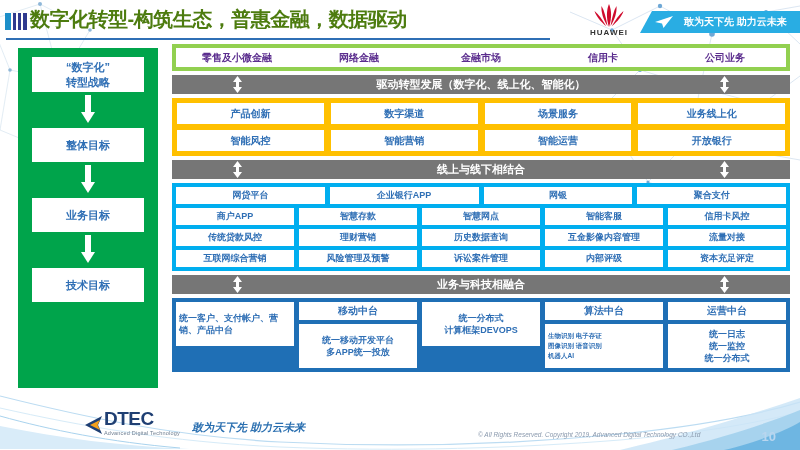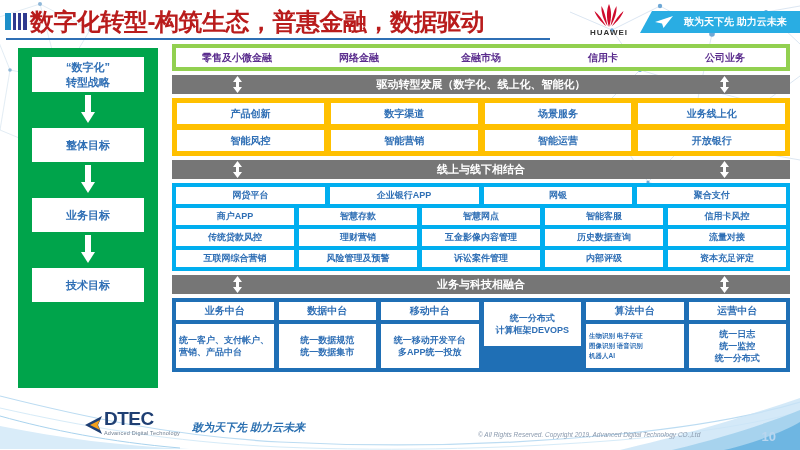--- a/index.html
+++ b/index.html
@@ -32,23 +32,23 @@
     position: absolute; left: 0; top: 4px;
     width: 800px; height: 36px;
   }
   .title-deco {
     position: absolute; left: 5px; top: 9px;
     width: 22px; height: 17px;
     background: linear-gradient(90deg,#1d8fc9 0 6px,#ffffff 6px 8px,#2f3a8f 8px 11px,#ffffff 11px 13px,#2f3a8f 13px 16px,#ffffff 16px 18px,#2f3a8f 18px 22px);
   }
   #page-title {
     position: absolute; left: 30px; top: 2px;
-    font-size: 24px;
+    font-size: 20px;
     font-weight: bold;
-    color: #b91c1c;
+    color: #4d7c0f;
     letter-spacing: -0.5px;
     white-space: nowrap;
   }
   #title-underline {
     position: absolute; left: 6px; top: 38px;
     width: 544px; height: 2px;
     background: #2f6fb5;
   }
 
   
@@ -412,22 +412,22 @@
         <div class="cyan-row">
           <div class="cyan-cell">商户APP</div>
           <div class="cyan-cell">智慧存款</div>
           <div class="cyan-cell">智慧网点</div>
           <div class="cyan-cell">智能客服</div>
           <div class="cyan-cell">信用卡风控</div>
         </div>
         <div class="cyan-row">
           <div class="cyan-cell">传统贷款风控</div>
           <div class="cyan-cell">理财营销</div>
+          <div class="cyan-cell">历史数据查询</div>
           <div class="cyan-cell">互金影像内容管理</div>
-          <div class="cyan-cell">历史数据查询</div>
           <div class="cyan-cell">流量对接</div>
         </div>
         <div class="cyan-row">
           <div class="cyan-cell">互联网综合营销</div>
           <div class="cyan-cell">风险管理及预警</div>
           <div class="cyan-cell">诉讼案件管理</div>
           <div class="cyan-cell">内部评级</div>
           <div class="cyan-cell">资本充足评定</div>
         </div>
       </div>
@@ -438,33 +438,23 @@
       </svg>
       <span class="band-label">业务与科技相融合</span>
       <svg class="band-arrow right" viewBox="0 0 11 17">
         <path d="M5.5 0 L10 6 L7 6 L7 11 L10 11 L5.5 17 L1 11 L4 11 L4 6 L1 6 Z" fill="#ffffff"></path>
       </svg>
     </div>
 
     <div id="plat-block">
       <div class="plat-grid">
           <div class="plat-col">
-            <div class="plat-head">业务中台</div>
             <div class="plat-body left-align">
               <div>
                 <div>统一客户、支付帐户、营销、产品中台</div>
-              </div>
-            </div>
-          </div>
-          <div class="plat-col">
-            <div class="plat-head">数据中台</div>
-            <div class="plat-body">
-              <div>
-                <div>统一数据规范</div>
-                <div>统一数据集市</div>
               </div>
             </div>
           </div>
           <div class="plat-col">
             <div class="plat-head">移动中台</div>
             <div class="plat-body">
               <div>
                 <div>统一移动开发平台</div>
                 <div>多APP统一投放</div>
               </div>

